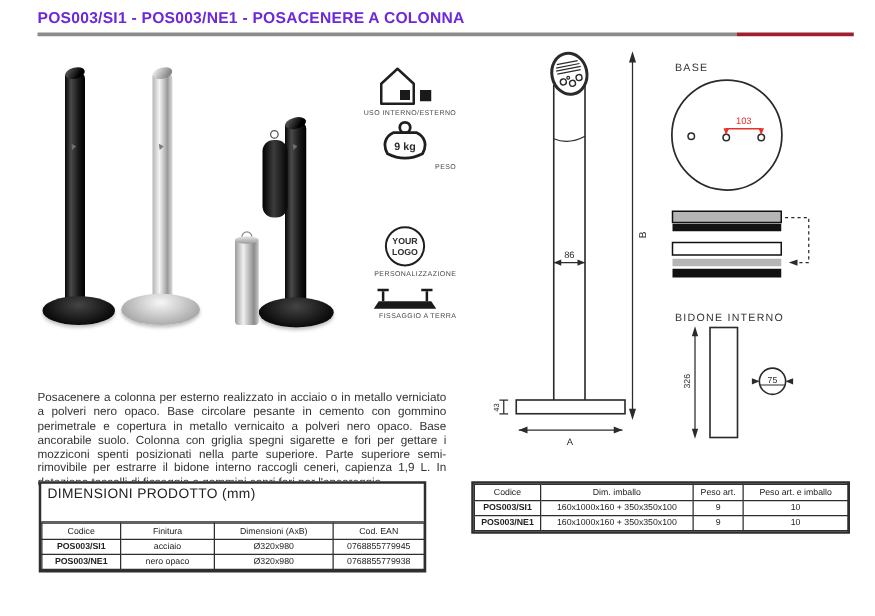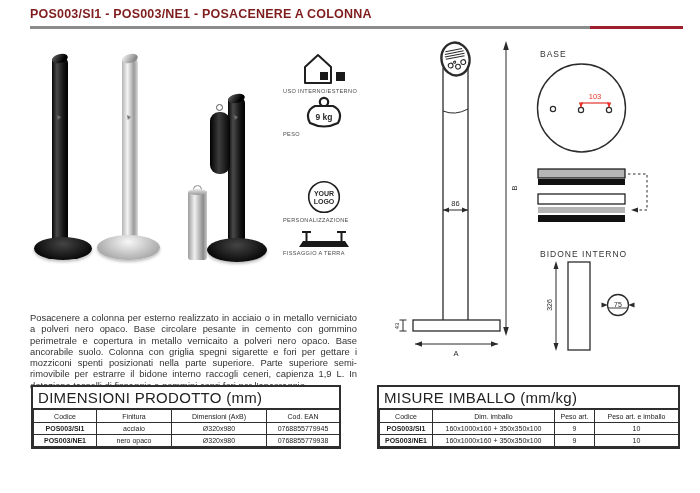--- a/index.html
+++ b/index.html
@@ -1,48 +1,48 @@
 <!DOCTYPE html>
 <html><head>
 <meta charset="utf-8">
 <style>
   html,body{margin:0;padding:0;background:#e9e9e9;}
   #page{position:relative;width:700px;height:493px;background:#ffffff;overflow:hidden;
         font-family:"Liberation Sans",sans-serif;color:#222;}
   .abs{position:absolute;}
 
   
-  #title{left:30px;top:7px;font-size:12.5px;font-weight:bold;letter-spacing:.2px;color:#7f1d1d;}
+  #title{left:30px;top:7px;font-size:12.5px;font-weight:bold;letter-spacing:.2px;color:#6d28d9;}
   #divider{left:30px;top:26px;width:653px;height:3px;
            background:linear-gradient(to right,#8c8c8c 0,#8c8c8c 560px,#9e1f2e 560px,#9e1f2e 100%);}
 
   
   .photo-col{position:absolute;border-radius:4px 6px 2px 2px;}
   .cap{position:absolute;left:0;top:-3px;width:100%;height:9px;border-radius:50%;}
   .black-col{background:linear-gradient(90deg,#050505,#4a4a4a 30%,#161616 70%,#000);}
   .steel-col{background:linear-gradient(90deg,#b5b5b5,#f4f4f4 35%,#9a9a9a 75%,#dcdcdc);}
   .black-cap{background:linear-gradient(135deg,#6a6a6a,#000 70%);transform:rotate(-14deg);}
   .steel-cap{background:linear-gradient(135deg,#fff,#8a8a8a 75%);transform:rotate(-14deg);}
   .base-disc{position:absolute;border-radius:50%;}
   .black-base{background:radial-gradient(ellipse at 50% 30%,#444,#0c0c0c 70%);box-shadow:0 2px 3px rgba(0,0,0,.25);}
   .steel-base{background:radial-gradient(ellipse at 50% 28%,#f7f7f7,#bdbdbd 55%,#8f8f8f);box-shadow:0 2px 3px rgba(0,0,0,.25);}
   .col-mark{position:absolute;width:4px;height:5px;background:#8d8d8d;clip-path:polygon(0 0,100% 40%,20% 100%);}
 
   
-  .spec{position:absolute;left:283px;width:82px;text-align:left;}
+  .spec{position:absolute;left:283px;width:82px;text-align:right;}
   .spec .cap-label{font-size:5.6px;letter-spacing:.35px;color:#4a4a4a;margin-top:2px;white-space:nowrap;}
   .spec svg{display:block;margin:0 auto;}
 
   
   #desc{left:30px;top:312px;width:327px;font-size:9.4px;line-height:11.3px;
         text-align:justify;color:#333;}
 
   
   .tbl{position:absolute;border:2px solid #2e2e2e;background:#fff;box-sizing:border-box;}
-  .tbl-title{border-bottom:1.5px solid #2e2e2e;font-size:15px;padding:2px 5px 2px;letter-spacing:.3px;color:#222;white-space:nowrap;}
+  .tbl-title{border-bottom:1.5px solid #2e2e2e;font-size:11px;padding:2px 5px 16px;letter-spacing:.3px;color:#222;white-space:nowrap;}
   .tbl table{border-collapse:collapse;width:100%;table-layout:fixed;font-size:7px;color:#222;text-align:center;}
   .tbl th{font-weight:normal;border:1px solid #2e2e2e;height:12px;padding:0;font-size:7px;}
   .tbl td{border:1px solid #2e2e2e;height:11px;padding:0;}
   .tbl td.b{font-weight:bold;}
 
   
   svg text{font-family:"Liberation Sans",sans-serif;}
   .dimtxt{fill:#2b2b2b;}
 </style>
 </head>
@@ -229,21 +229,20 @@
           <td class="b">POS003/NE1</td>
           <td>nero opaco</td>
           <td>Ø320x980</td>
           <td>0768855779938</td>
         </tr>
       </tbody>
     </table>
   </div>
 
   <div class="tbl" style="left:377px;top:385px;width:303px;">
-    <div class="tbl-title">MISURE IMBALLO (mm/kg)</div>
     <table>
       <colgroup>
           <col style="width:53px">
           <col style="width:122px">
           <col style="width:40px">
           <col style="width:84px">
         </colgroup>
       <thead>
         <tr>
           <th>Codice</th>

